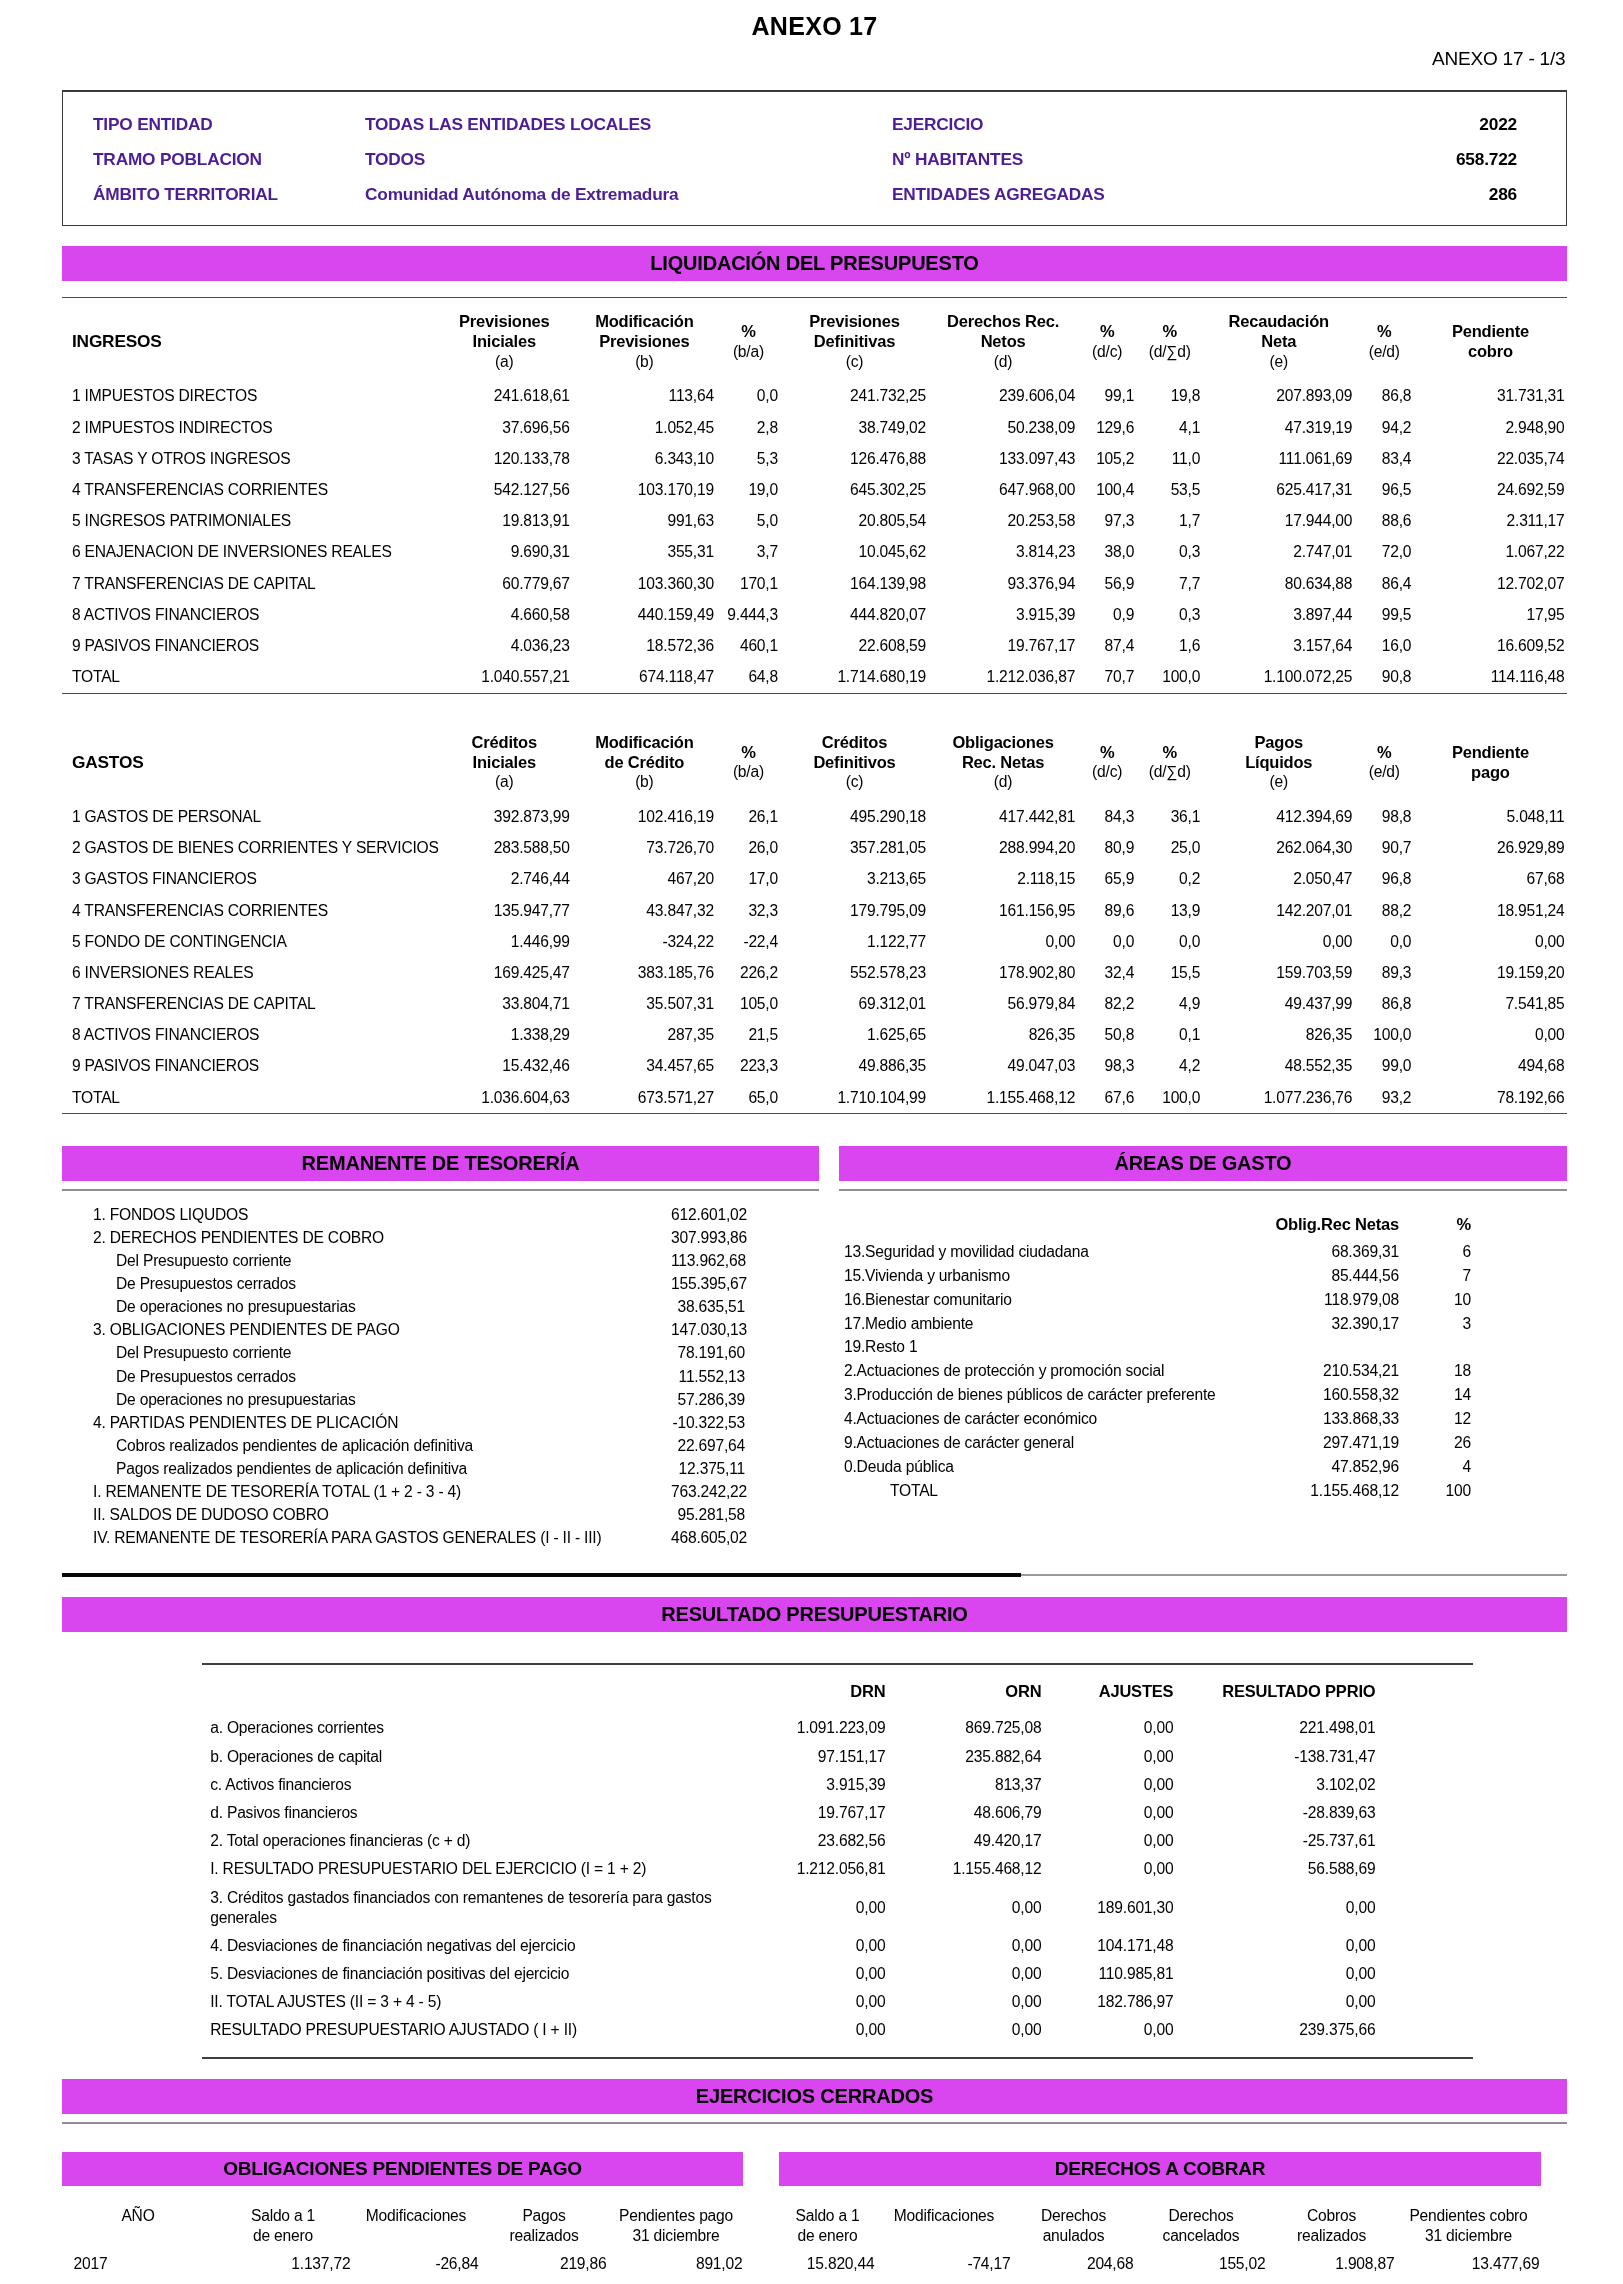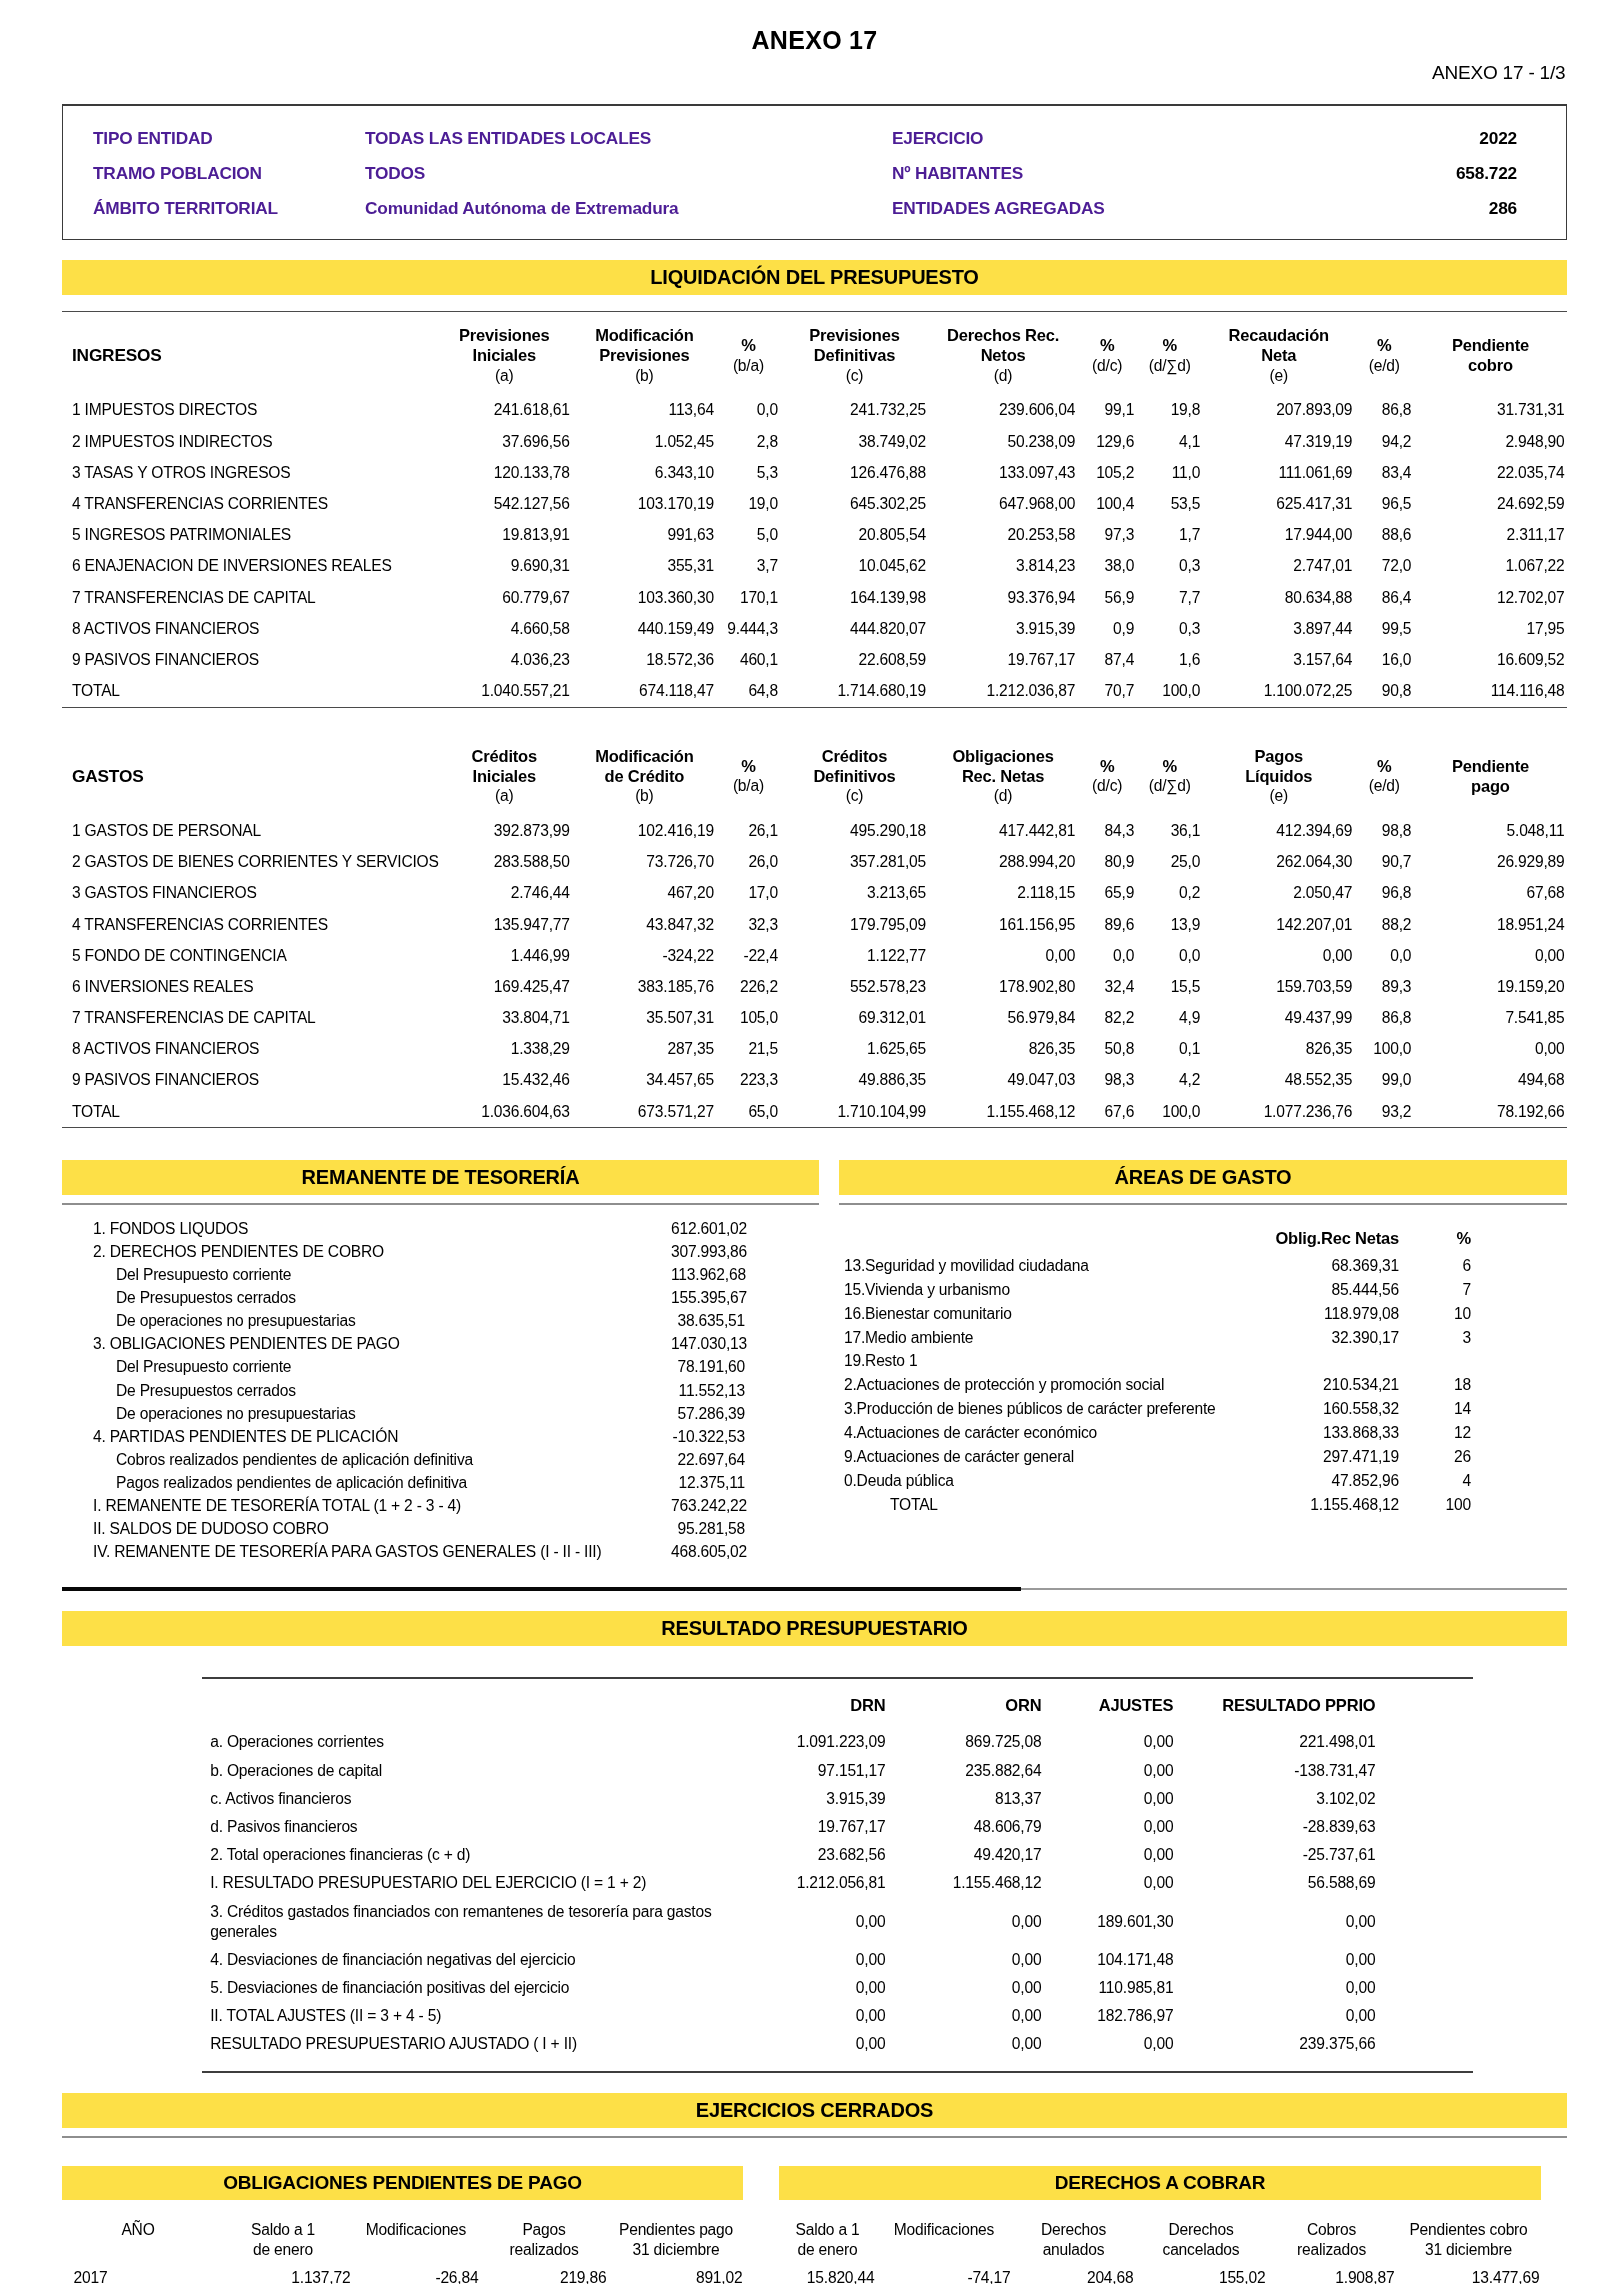--- a/index.html
+++ b/index.html
@@ -1,28 +1,28 @@
 <!DOCTYPE html>
 <html style="font-size:13px"><head>
 <meta charset="utf-8">
 <style>
   html,body{margin:0;padding:0;background:#ffffff;}
   body{width:1623px;height:2284px;overflow:hidden;font-family:"Liberation Sans",sans-serif;color:#000;letter-spacing:-0.2px;}
   .page{width:1623px;height:2284px;position:relative;}
   .inner{margin:0 57px 0 62px;width:1505px;}
 
-  .page-title{text-align:center;font-weight:bold;font-size:25px;padding-top:26px;letter-spacing:0.3px;}
+  .page-title{text-align:center;font-weight:bold;font-size:25px;padding-top:12px;letter-spacing:0.3px;}
   .page-sub{text-align:right;font-size:19px;margin-top:6.6px;margin-right:1.6px;}
 
   .ebox{display:grid;grid-template-columns:272px 527px 280px 1fr;row-gap:14px;align-items:center;
         border:1.6px solid #3a3a3a;border-top-width:2.5px;padding:22px 49px 20.6px 30px;margin-top:20px;}
   .elabel,.evalue{color:#4c1d95;font-weight:bold;font-size:17.3px;}
   .ervalue{font-weight:bold;font-size:17.3px;text-align:right;}
 
-  .bar{background:#fde047;font-weight:bold;font-size:20px;text-align:center;padding:5.8px 0;margin-top:20px;}
+  .bar{background:#d946ef;font-weight:bold;font-size:20px;text-align:center;padding:5.8px 0;margin-top:20px;}
   .bar.inner-bar{margin-top:12px;}
   .subline{height:1.6px;background:#8e8e8e;margin-top:8.2px;}
 
   table{border-collapse:collapse;table-layout:fixed;}
   .maintable{width:1505px;margin-top:16.5px;border-top:1.6px solid #4a4a4a;border-bottom:1.6px solid #4a4a4a;}
   .maintable.nt{border-top:none;margin-top:25px;}
   .maintable th{font-weight:bold;font-size:16.5px;text-align:center;vertical-align:middle;padding:13px 1.6px 10px 1.6px;}
   .maintable th.lbl{text-align:left;font-size:17.3px;padding-left:10px;}
   .h-main{white-space:pre-line;line-height:20px;}
   .h-sub{font-weight:normal;font-size:15.6px;margin-top:1.6px;}

